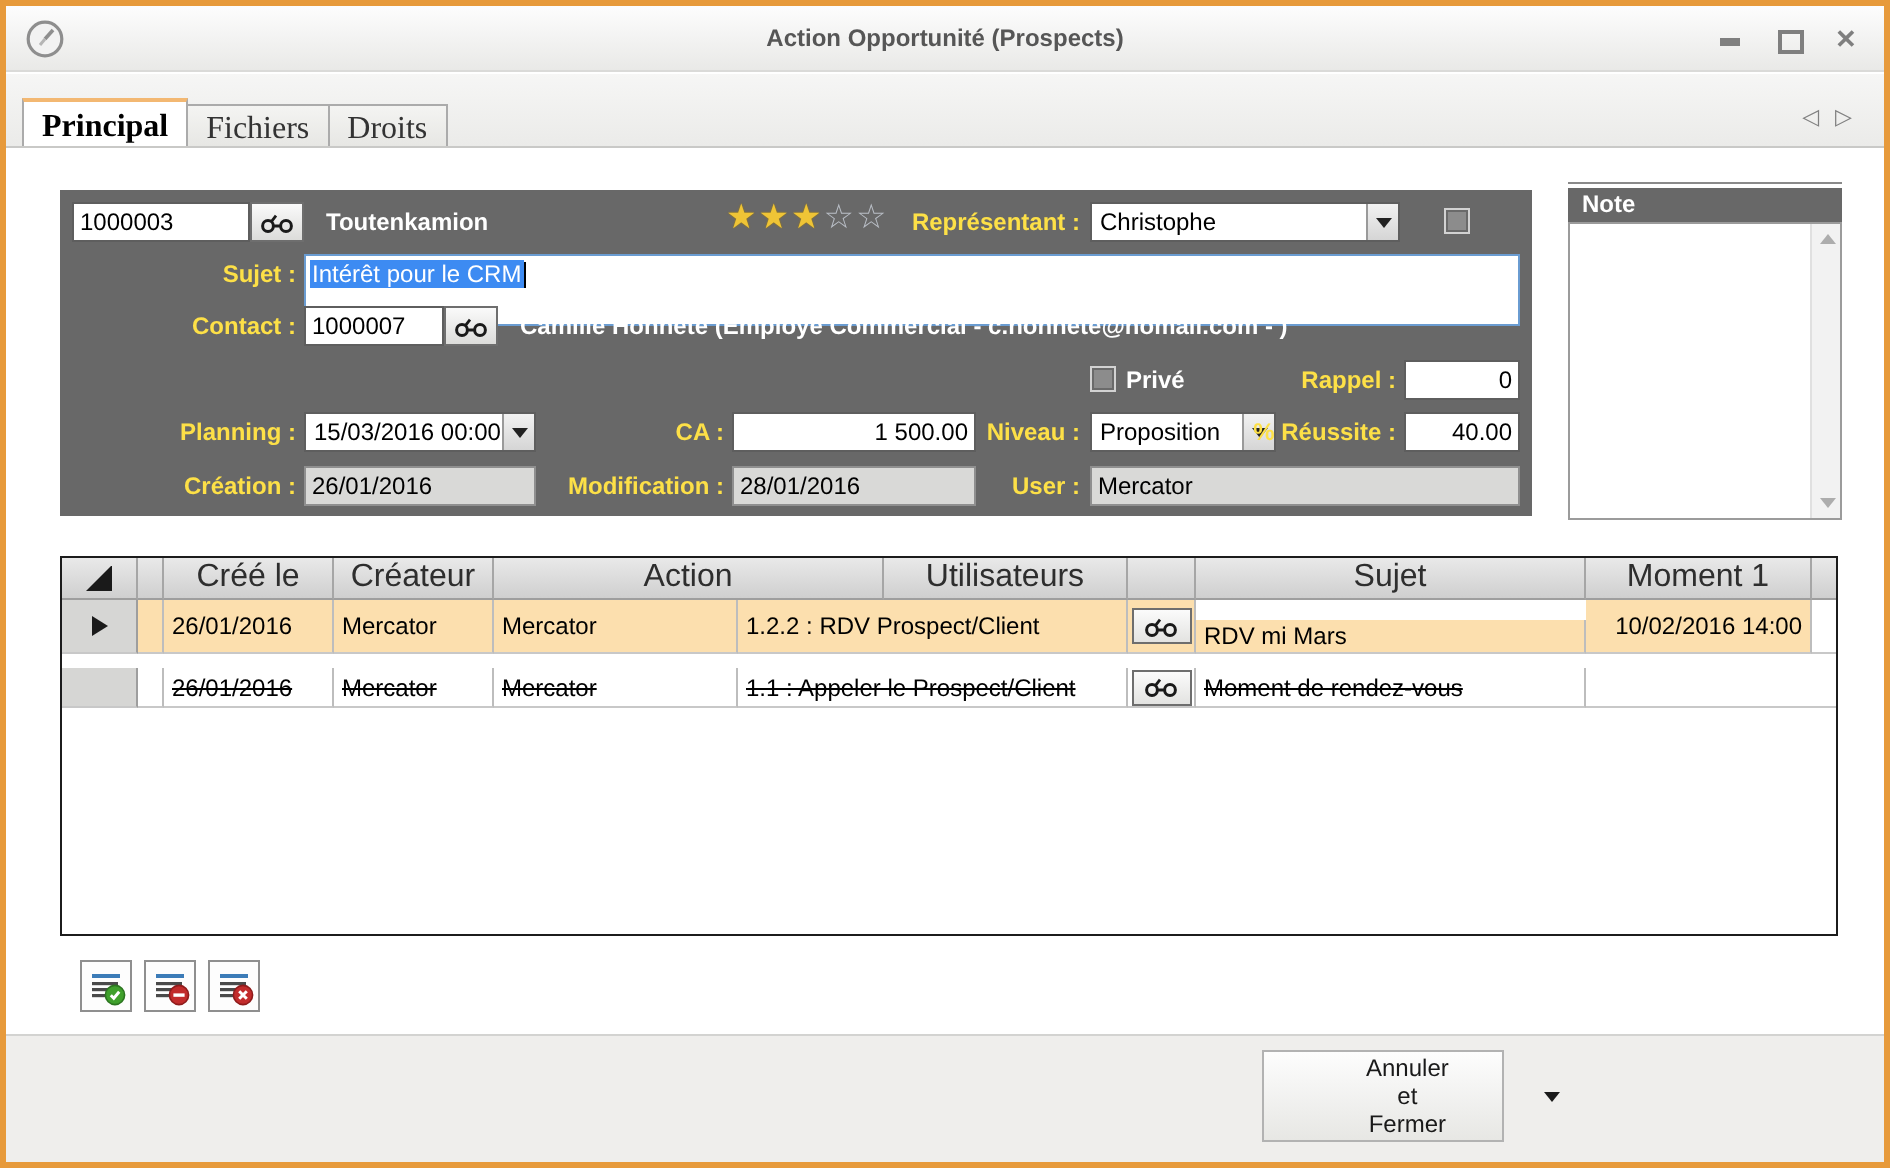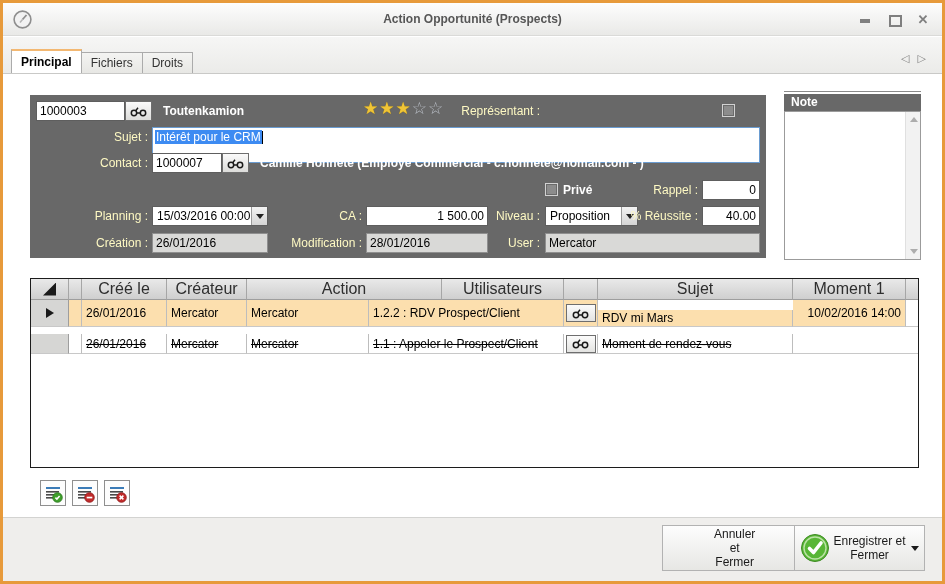--- a/index.html
+++ b/index.html
@@ -16,29 +16,29 @@
   .wc { width:14px; height:14px; position:relative; cursor:pointer; color:#7F7F7F; }
   .wc-min::after { content:""; position:absolute; left:2px; top:6px; width:10px; height:4px; background:#7F7F7F; }
   .wc-max::after { content:""; position:absolute; left:2px; top:2px; width:9px; height:8px; border:2px solid #7F7F7F; }
   .wc-close { font-size:13px; font-weight:bold; line-height:14px; text-align:center; }
 
   
   .tabstrip { position:absolute; left:0; top:34px; right:0; height:37px;
     background:linear-gradient(#F6F6F5,#EBEBE9); border-bottom:1px solid #C9C9C7; }
   .tabs { position:absolute; left:8px; bottom:0; display:flex; align-items:flex-end; }
   .tab { border:1px solid #ABABAB; border-bottom:none; background:linear-gradient(#F4F4F2,#E7E7E4);
-    padding:3px 9px 4px; font-size:12px; color:#333; height:21px; cursor:pointer; }
+    padding:3px 9px 4px; font-size:16px; color:#333; height:21px; cursor:pointer;font-family:Liberation Serif, serif; }
   .tab + .tab { border-left:none; }
   .tab.active { background:#FFFFFF; font-weight:bold; color:#000; height:24px; border-top:2px solid #F3B872; padding-top:4px; }
   .tab-nav { position:absolute; right:16px; top:15px; font-size:11px; color:#808080; display:flex; gap:8px; }
   .tab-nav span { cursor:pointer; }
 
   
   .panel { position:absolute; left:27px; top:92px; width:736px; height:163px; background:#686868; }
-  .plabel { position:absolute; font-size:12px; font-weight:normal; color:#fef9c3; text-align:right; line-height:20px; }
+  .plabel { position:absolute; font-size:12px; font-weight:bold; color:#fde047; text-align:right; line-height:20px; }
   .ptext  { position:absolute; font-size:12px; font-weight:bold; color:#FFFFFF; line-height:20px; white-space:nowrap; }
   .tbox { position:absolute; height:20px; background:#FFFFFF; border:1px solid #5E5E5E; font-size:12px; color:#000;
     padding:0 3px; line-height:18px; font-family:"Liberation Sans",sans-serif; }
   .tbox.num { text-align:right; }
   .tbox.ro { background:#D9D9D7; border-color:#8F8F8F; }
   .lookup-btn { position:absolute; height:20px; width:27px; background:linear-gradient(#FAFAFA,#DCDCDA);
     border:1px solid #6E6E6E; display:flex; align-items:center; justify-content:center; cursor:pointer; }
   .combo { position:absolute; height:20px; background:#FFFFFF; border:1px solid #5E5E5E; display:flex; cursor:pointer; }
   .combo .cv { flex:1; font-size:12px; padding:0 4px; line-height:18px; color:#000; white-space:nowrap; overflow:hidden; }
   .combo .ca { width:16px; background:linear-gradient(#F2F2F2,#D5D5D5); border-left:1px solid #9A9A9A;
@@ -132,20 +132,26 @@
     <div class="lookup-btn" style="left:95px; top:6px;">
       <svg width="20" height="11" viewBox="0 0 20 11">
         <circle cx="5" cy="7" r="2.7" fill="none" stroke="#1A1A1A" stroke-width="1.5"></circle>
         <circle cx="14" cy="7" r="2.7" fill="none" stroke="#1A1A1A" stroke-width="1.5"></circle>
         <path d="M7.7 7 h3.6 M6.7 4.8 L9 1.8" stroke="#1A1A1A" stroke-width="1.4" fill="none"></path>
       </svg>
     </div>
     <span class="ptext" style="left:133px; top:6px;">Toutenkamion</span>
     <span class="stars" style="left:333px; top:4px;"><span class="star-f">★</span><span class="star-f">★</span><span class="star-f">★</span><span class="star-e">☆</span><span class="star-e">☆</span></span>
     <span class="plabel" style="left:390px; top:6px; width:120px;">Représentant :</span>
+    <div class="combo" style="left:515px; top:6px; width:155px;">
+      <span class="cv">Christophe</span>
+      <span class="ca">
+          <span class="caret"></span>
+        </span>
+    </div>
     <span class="chk" style="left:692px; top:9px;"></span>
     <span class="ptext" style="left:710px; top:6px;margin-left:36px;">Fait</span>
 
     <span class="plabel" style="left:38px; top:32px; width:80px;">Sujet :</span>
     <div class="sujet-box" style="left:122px; top:32px; width:608px;">
       <span class="sel-text">Intérêt pour le CRM</span><span class="cursor-bar"></span>
     </div>
 
     <span class="plabel" style="left:28px; top:58px; width:90px;">Contact :</span>
     <input class="tbox" style="left: 122px; top: 58px; width: 70px;" value="1000007">
@@ -316,33 +322,24 @@
         <rect x="2" y="7" width="13" height="1.6" fill="#4A4A4A"></rect>
         <rect x="2" y="10" width="13" height="1.6" fill="#4A4A4A"></rect>
         <rect x="2" y="13" width="7" height="1.6" fill="#4A4A4A"></rect>
         <circle cx="13.5" cy="13.5" r="4.8" fill="#C22B2B" stroke="#8E1B1B" stroke-width="0.8"></circle>
         <path d="M11.6 11.6 l3.8 3.8 M15.4 11.6 l-3.8 3.8" stroke="#FFF" stroke-width="1.5"></path>
       </svg>
     </div>
   </div>
 
   <div class="footer">
-    <div class="big-btn" style="left:659px; width:145px;gap:44px;">
+    <div class="big-btn" style="left:628px; width:121px;gap:44px;">
       <svg width="30" height="30" viewBox="0 0 30 30">
         <circle cx="15" cy="15" r="13.5" fill="#C53030" stroke="#7E1F1F" stroke-width="1"></circle>
         <circle cx="15" cy="15" r="11" fill="none" stroke="#E09A9A" stroke-width="1.4"></circle>
         <path d="M10.5 10.5 L19.5 19.5 M19.5 10.5 L10.5 19.5" stroke="#FFF" stroke-width="3.6" stroke-linecap="round"></path>
       </svg>
       <span class="lbl">Annuler et Fermer</span>
       <span class="btn-caret"></span>
     </div>
-    <div class="big-btn" style="left:791px; width:131px;">
-      <svg width="30" height="30" viewBox="0 0 30 30">
-        <circle cx="15" cy="15" r="13.5" fill="#58B636" stroke="#3F8A24" stroke-width="1"></circle>
-        <circle cx="15" cy="15" r="11" fill="none" stroke="#BCE3A6" stroke-width="1.4"></circle>
-        <path d="M9.5 15.5 l4 4 l7.5 -9.5" stroke="#FFF" stroke-width="3.6" fill="none" stroke-linecap="round" stroke-linejoin="round"></path>
-      </svg>
-      <span class="lbl">Enregistrer et Fermer</span>
-      <span class="btn-caret"></span>
-    </div>
   </div>
 
 </div>
 
 </body></html>

